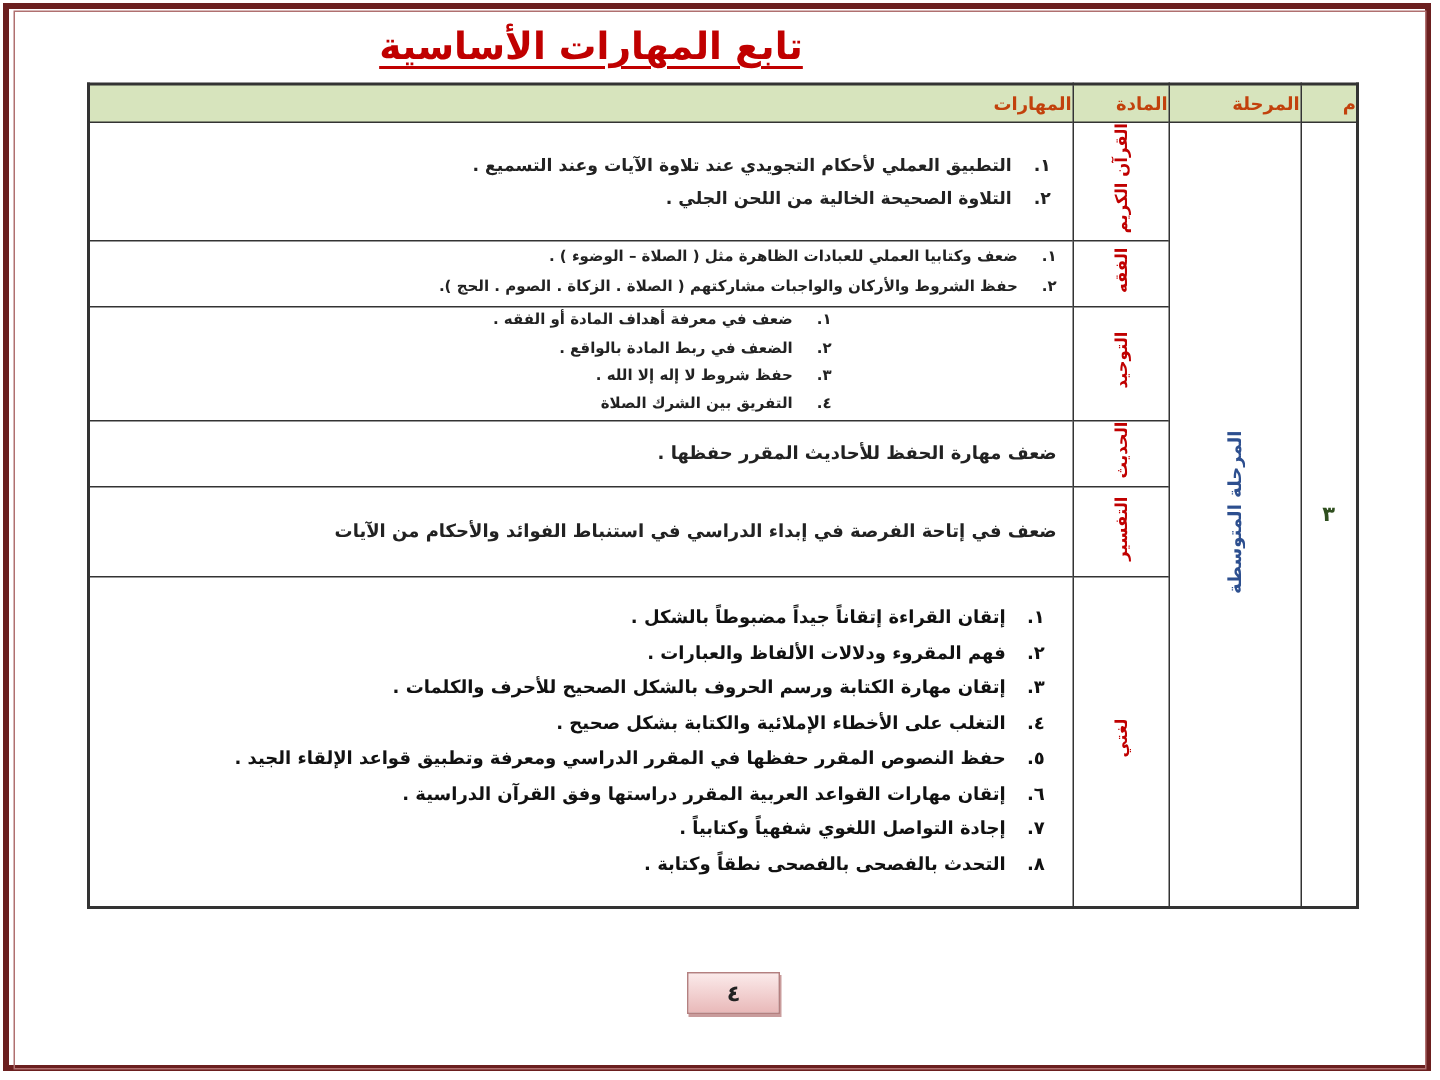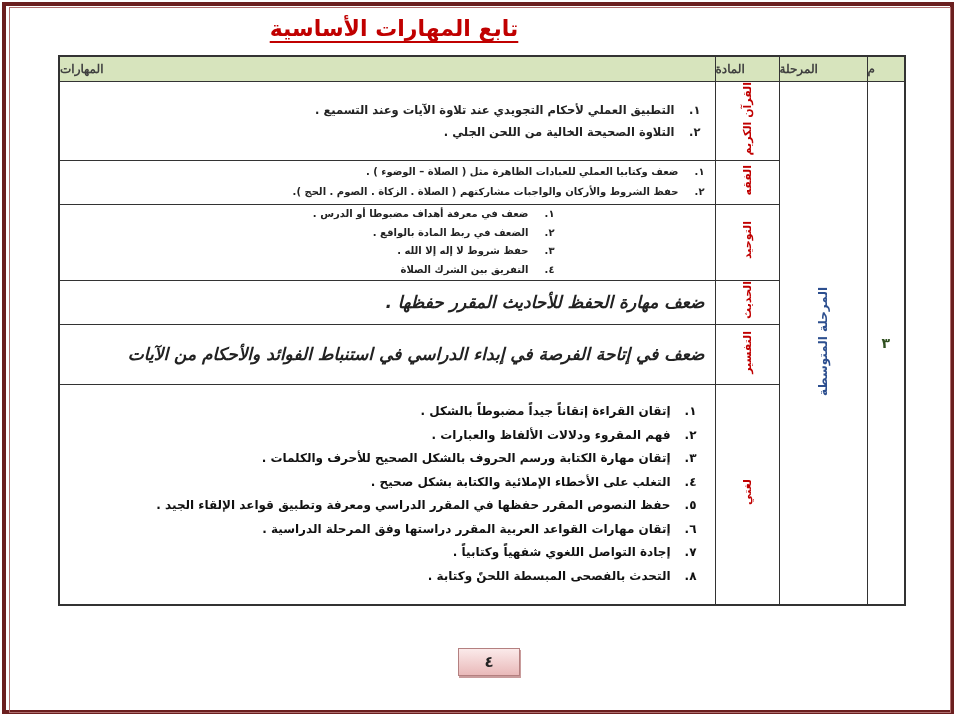--- a/index.html
+++ b/index.html
@@ -11,35 +11,35 @@
     .frame-outer {
       position: absolute; left: 2px; top: 2px; width: 952px; height: 712px;
       border: 4px solid #6b1f1f; box-sizing: border-box;
     }
     .frame-inner {
       position: absolute; left: 9px; top: 7px; width: 942px; height: 706px;
       border: 1px solid #b07070; box-sizing: border-box;
     }
     .page-title {
       position: absolute; left: 0; width: 788px; top: 16px; text-align: center;
-      color: #c00000; font-weight: bold; font-size: 22px;
+      color: #c00000; font-weight: bold; font-size: 25px;
       text-decoration: underline; text-decoration-thickness: 2px; text-underline-offset: 5px;
       direction: rtl;
     }
     table.skills {
       position: absolute; left: 58px; top: 55px; width: 846px;
       border-collapse: collapse; direction: rtl; table-layout: fixed;
     }
     table.skills td, table.skills th {
       border: 1.5px solid #333333; padding: 0; vertical-align: middle;
     }
     table.skills { border: 2.5px solid #333; }
     th {
       background: #d7e4bd; height: 24px; font-size: 12px; font-weight: bold;
-      color: #404040; text-align: left; font-family: Liberation Serif, serif;
+      color: #c2410c; text-align: right;
     }
     col.c-num { width: 38px; }
     col.c-stage { width: 88px; }
     col.c-subj { width: 64px; }
     col.c-skills { width: 656px; }
     td.num-cell { text-align: center; color: #2f4f1f; font-weight: bold; font-size: 14px; }
     td.stage-cell { text-align: center; }
     .vtext {
       display: inline-block; writing-mode: vertical-rl; transform: rotate(180deg);
       white-space: nowrap;
@@ -47,21 +47,21 @@
     .stage-text { color: #2d4f8f; font-weight: bold; font-size: 12px; }
     td.subj-cell { text-align: center; }
     .subj-text { color: #c00000; font-weight: bold; font-size: 11px; }
     td.skills-cell { padding: 2px 10px 2px 8px; text-align: right; }
     ol.sk { list-style: none; margin: 0; padding: 0; direction: rtl; }
     ol.sk li { display: flex; flex-direction: row; align-items: baseline; }
     ol.sk li .n { min-width: 26px; text-align: right; }
     .r1 li { font-size: 11.5px; font-weight: bold; color: #222; line-height: 22px; padding-right: 14px; }
     .r2 li { font-size: 10px; color: #222; line-height: 20px; padding-right: 10px; font-weight: bold; }
     .r3 li { font-size: 10px; color: #222; line-height: 18.5px; padding-right: 160px; font-weight: bold; }
-    .r4 p, .r5 p { margin: 0; font-size: 17px; color: #222; font-weight: bold; line-height: 28px; padding-right: 10px; font-style: italic; }
+    .r4 p, .r5 p { margin: 0; font-size: 12px; color: #222; font-weight: bold; line-height: 28px; padding-right: 10px; }
     .r6 li { font-size: 12px; font-weight: bold; color: #111; line-height: 23.5px; padding-right: 18px; }
     .row1 { height: 49px; } .row2 { height: 44px; } .row3 { height: 76px; }
     .row4 { height: 44px; } .row5 { height: 60px; } .row6 { height: 221px; }
     .page-box {
       position: absolute; left: 458px; top: 648px; width: 60px; height: 26px;
       background: linear-gradient(#fbeaea, #e9b9b9);
       border: 1px solid #b48080; box-shadow: 1px 2px 0 #c99c9c;
       text-align: center; line-height: 26px; font-size: 15px; font-weight: bold; color: #222;
     }
   </style>
@@ -128,21 +128,21 @@
       </td>
     </tr>
     <tr class="row3">
       <td class="subj-cell">
         <span class="vtext subj-text">التوحيد</span>
       </td>
       <td class="skills-cell">
         <ol class="sk r3">
           <li>
               <span class="n">١.</span>
-              <span>ضعف في معرفة أهداف مضبوطا أو الدرس .</span>
+              <span>ضعف في معرفة أهداف المادة أو الفقه .</span>
             </li>
           <li>
               <span class="n">٢.</span>
               <span>الضعف في ربط المادة بالواقع .</span>
             </li>
           <li>
               <span class="n">٣.</span>
               <span>حفظ شروط لا إله إلا الله .</span>
             </li>
           <li>
@@ -189,29 +189,29 @@
           <li>
               <span class="n">٤.</span>
               <span>التغلب على الأخطاء الإملائية والكتابة بشكل صحيح .</span>
             </li>
           <li>
               <span class="n">٥.</span>
               <span>حفظ النصوص المقرر حفظها في المقرر الدراسي ومعرفة وتطبيق قواعد الإلقاء الجيد .</span>
             </li>
           <li>
               <span class="n">٦.</span>
-              <span>إتقان مهارات القواعد العربية المقرر دراستها وفق المرحلة الدراسية .</span>
+              <span>إتقان مهارات القواعد العربية المقرر دراستها وفق القرآن الدراسية .</span>
             </li>
           <li>
               <span class="n">٧.</span>
               <span>إجادة التواصل اللغوي شفهياً وكتابياً .</span>
             </li>
           <li>
               <span class="n">٨.</span>
-              <span>التحدث بالفصحى المبسطة اللحنً وكتابة .</span>
+              <span>التحدث بالفصحى بالفصحى نطقاً وكتابة .</span>
             </li>
         </ol>
       </td>
     </tr>
   </tbody>
 </table>
 
 <div class="page-box">٤</div>
 
 </body></html>

